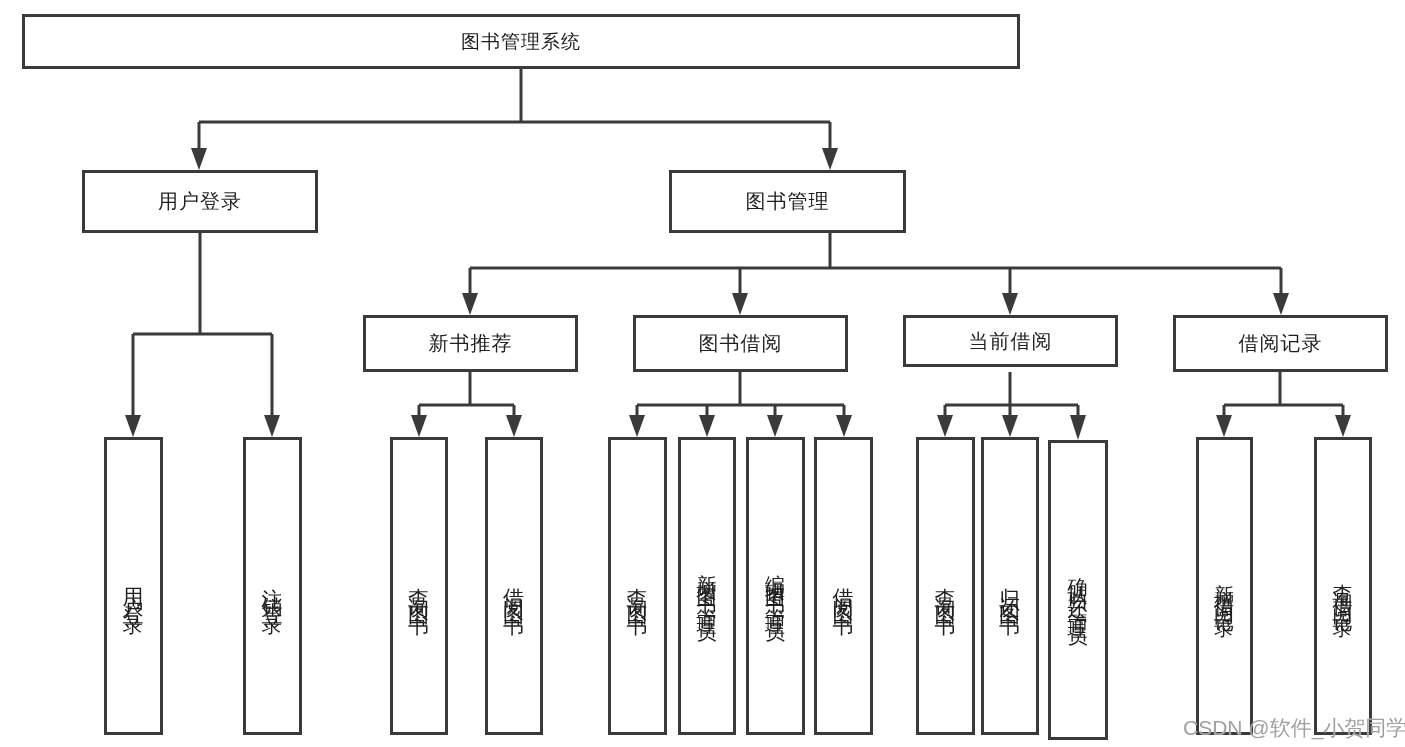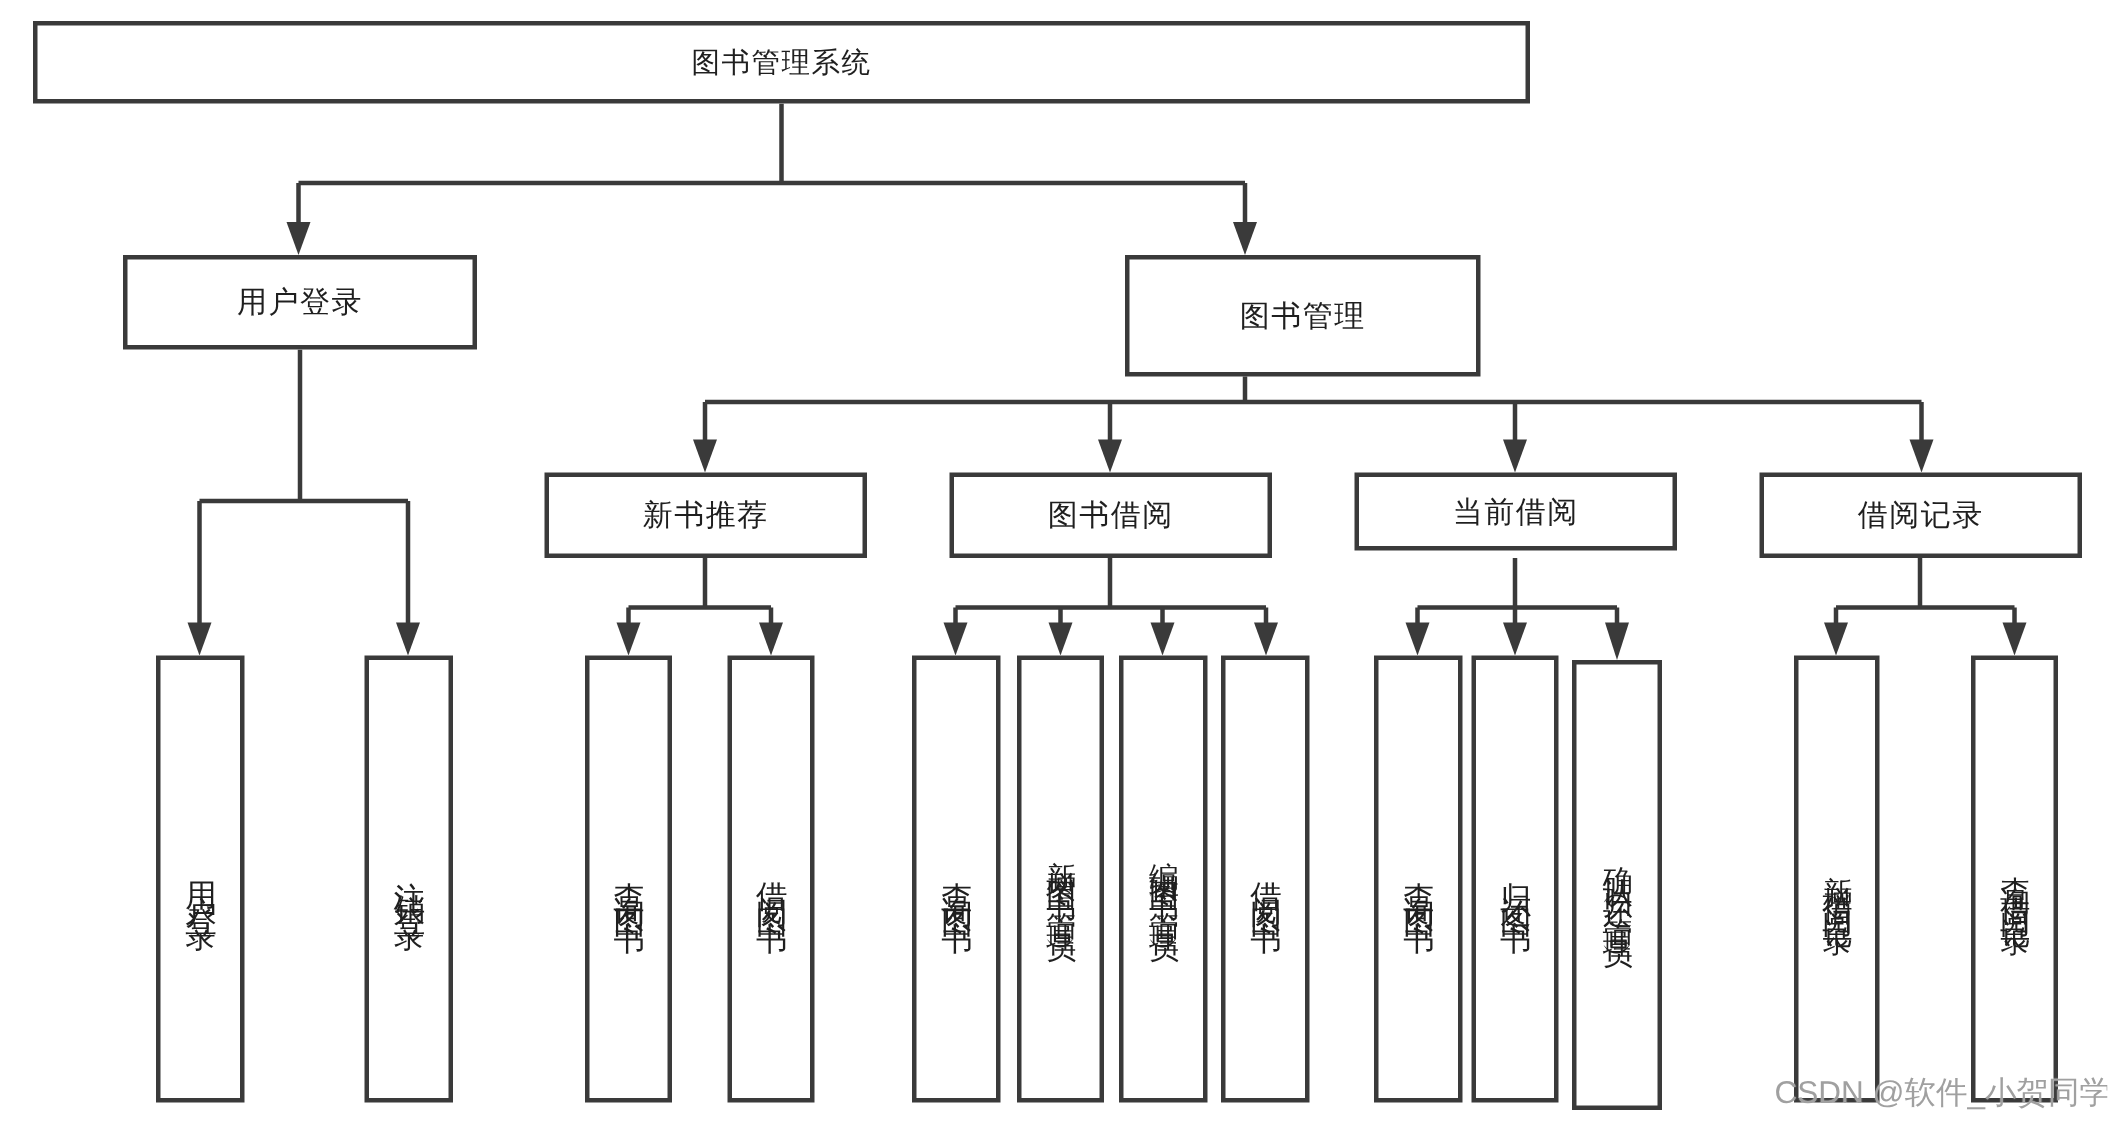--- a/index.html
+++ b/index.html
@@ -114,21 +114,21 @@
     <polygon points="1070,415 1086,415 1078,440"></polygon>
 
     <path d="M1280 372 V405 M1224 405 H1343 M1224 405 V417 M1343 405 V417"></path>
     <polygon points="1216,415 1232,415 1224,437"></polygon>
     <polygon points="1335,415 1351,415 1343,437"></polygon>
   </svg>
 
   <div class="node hbox root" style="left:22px; top:14px; width:998px; height:55px;">图书管理系统</div>
 
   <div class="node hbox" style="left:82px; top:170px; width:236px; height:63px;">用户登录</div>
-  <div class="node hbox" style="left:750px; top:170px; width:237px; height:81px;">图书管理</div>
+  <div class="node hbox" style="left:669px; top:170px; width:237px; height:63px;">图书管理</div>
 
   <div class="node hbox" style="left:363px; top:315px; width:215px; height:57px;">新书推荐</div>
   <div class="node hbox" style="left:633px; top:315px; width:215px; height:57px;">图书借阅</div>
   <div class="node hbox" style="left:903px; top:315px; width:215px; height:52px;">当前借阅</div>
   <div class="node hbox" style="left:1173px; top:315px; width:215px; height:57px;">借阅记录</div>
 
   <div class="node vbox" style="left:104px; top:437px; width:59px; height:298px;">用户登录</div>
   <div class="node vbox" style="left:243px; top:437px; width:59px; height:298px;">注销登录</div>
 
   <div class="node vbox" style="left:390px; top:437px; width:58px; height:298px;">查询图书</div>

